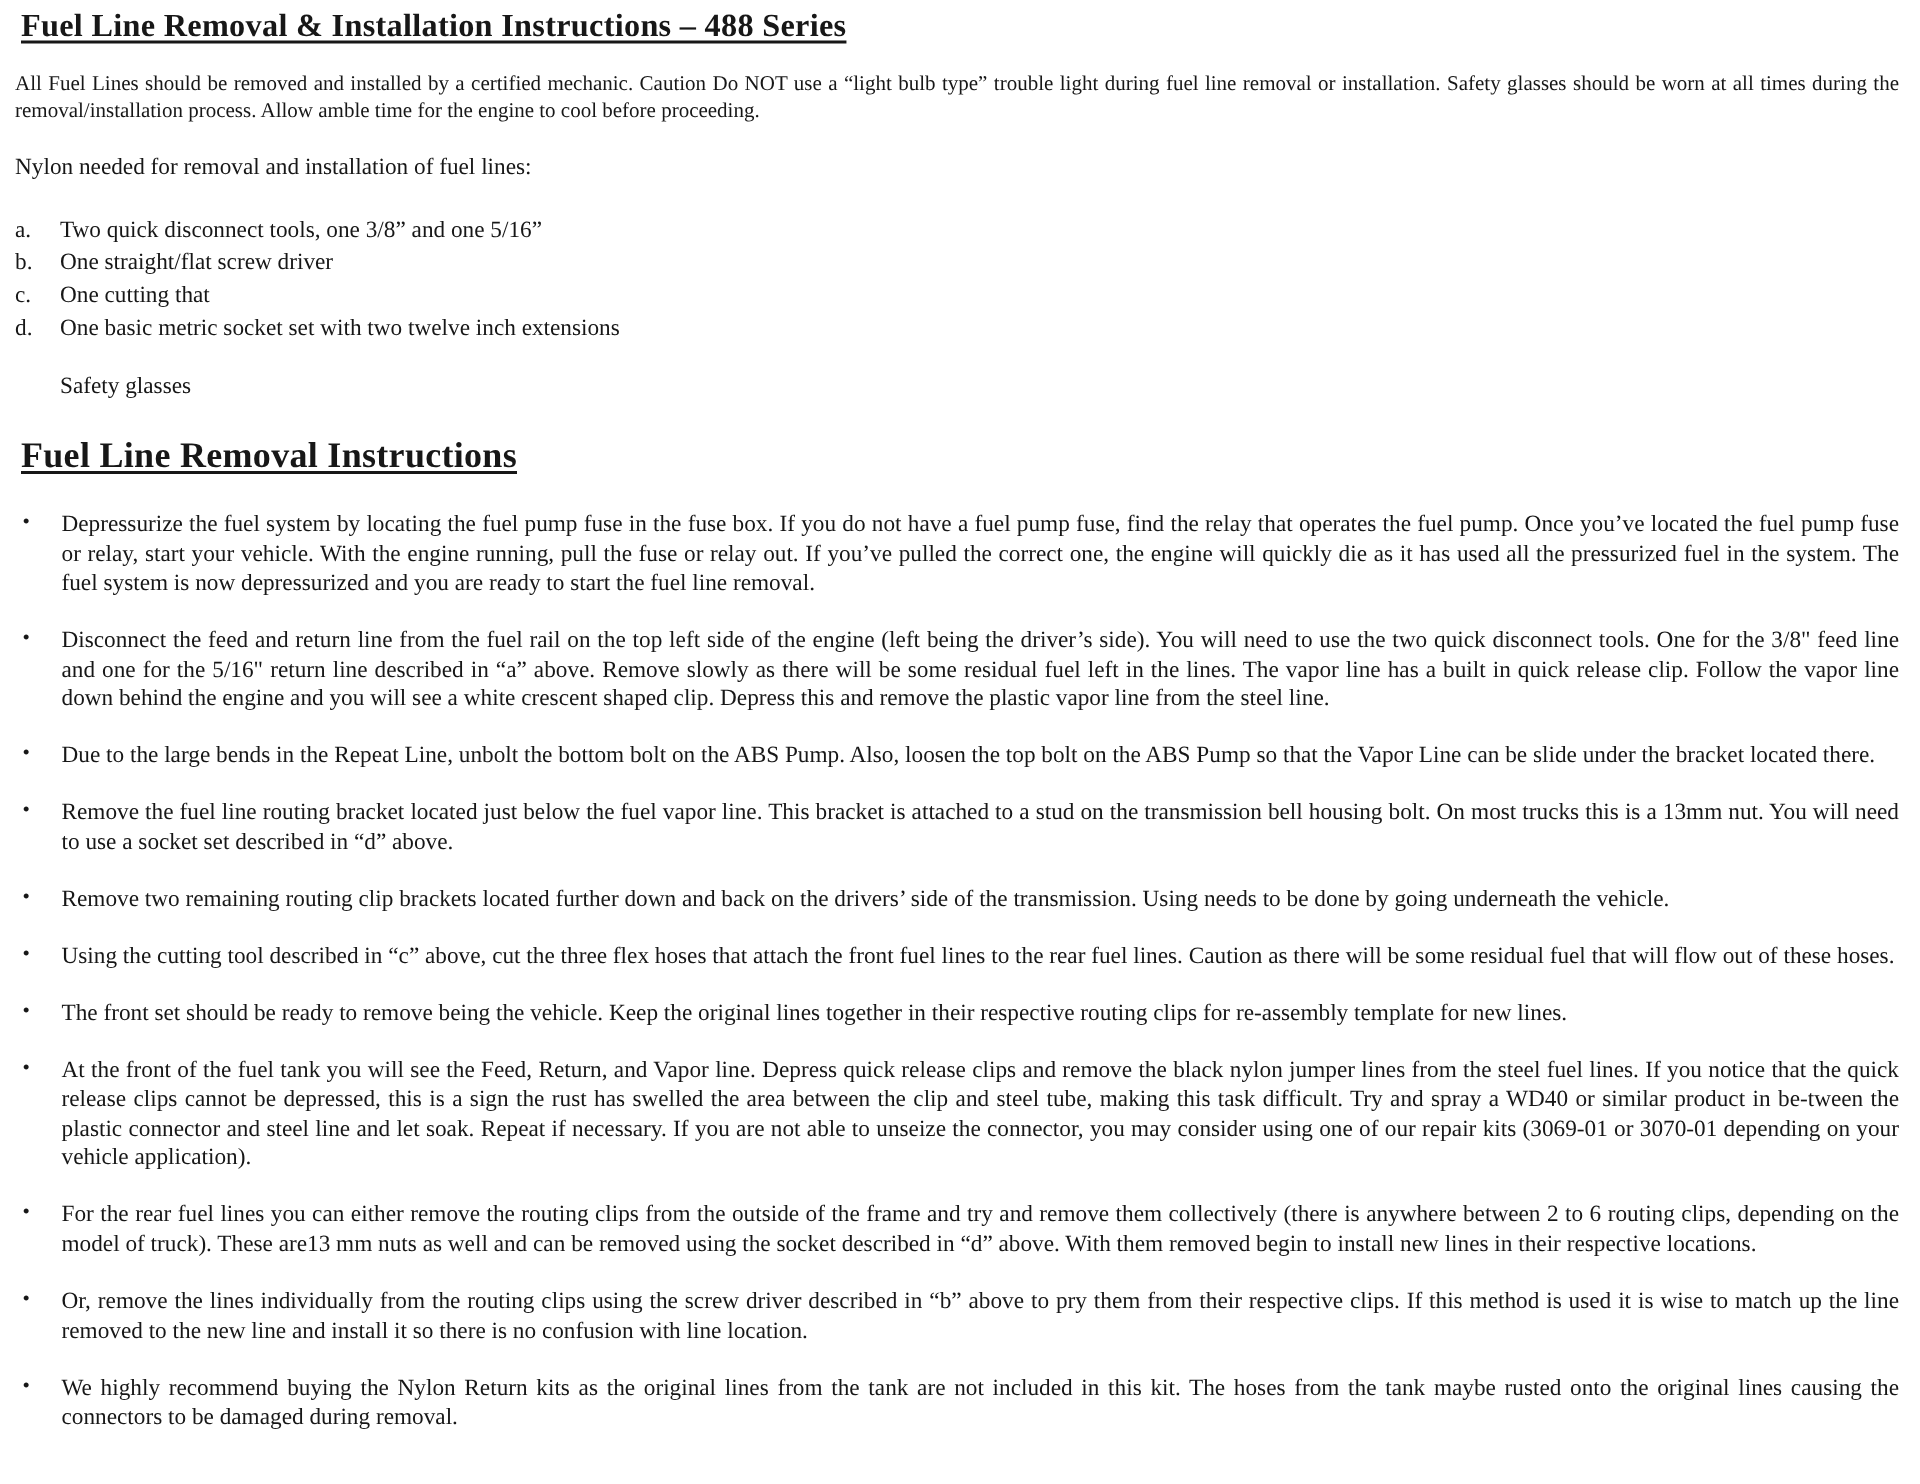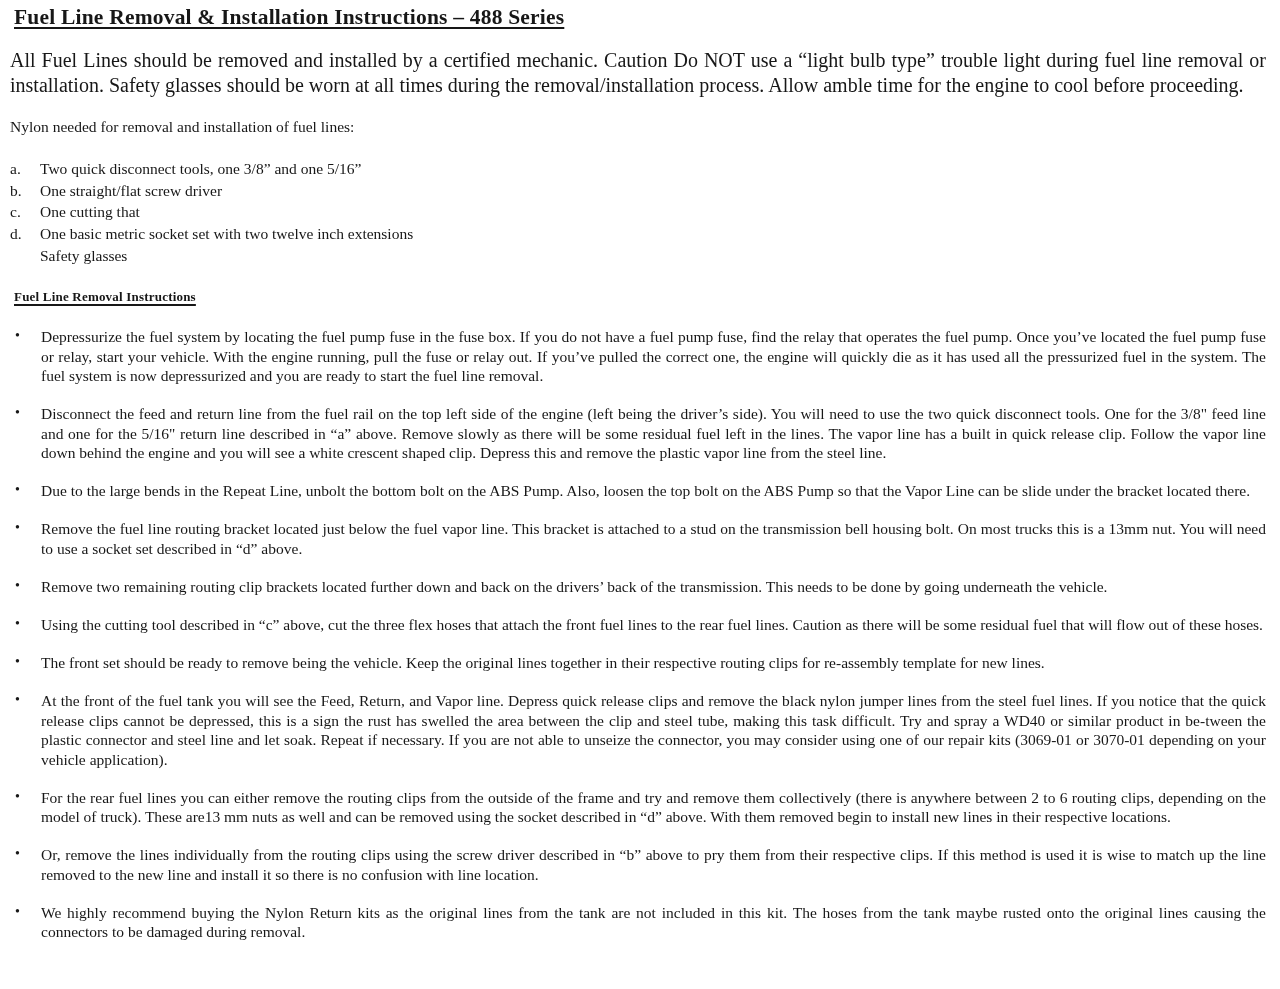--- a/index.html
+++ b/index.html
@@ -20,44 +20,45 @@
     font-size: 21.5px;
     font-weight: bold;
     text-decoration: underline;
     text-decoration-thickness: 2px;
     text-underline-offset: 3px;
     margin: 2px 0 0 4px;
     letter-spacing: 0.2px;
   }
   .intro {
     margin: 18px 0 0 0;
-    font-size: 20px;
+    font-size: 14px;
     line-height: 1.26;
     text-align: justify;
   }
   .tools-heading {
     margin: 19px 0 0 0;
     font-size: 15.5px;
     line-height: 1.26;
   }
   .tools-list { margin-top: 21px; }
   .tool-item {
     display: flex;
     font-size: 15.5px;
     line-height: 1.4;
   }
   .tool-letter { flex: 0 0 30px; }
   .tool-text { flex: 1; }
   .tools-note {
     margin-left: 30px;
     font-size: 15.5px;
     line-height: 1.4;
+    margin-top: 17px;
   }
   .section-heading {
-    font-size: 13px;
+    font-size: 24px;
     font-weight: bold;
     text-decoration: underline;
     text-decoration-thickness: 2px;
     text-underline-offset: 3px;
     margin: 23px 0 0 4px;
     letter-spacing: 0.2px;
   }
   .steps { margin-top: 22px; }
   .step {
     display: flex;
@@ -126,21 +127,21 @@
       <p class="step-text">Due to the large bends in the Repeat Line, unbolt the bottom bolt on the ABS Pump. Also, loosen the top bolt on the ABS Pump so that the Vapor Line can be slide under the bracket located there.</p>
     </div>
 
     <div class="step">
       <span class="step-marker">•</span>
       <p class="step-text">Remove the fuel line routing bracket located just below the fuel vapor line. This bracket is attached to a stud on the transmission bell housing bolt. On most trucks this is a 13mm nut. You will need to use a socket set described in “d” above.</p>
     </div>
 
     <div class="step">
       <span class="step-marker">•</span>
-      <p class="step-text">Remove two remaining routing clip brackets located further down and back on the drivers’ back of the transmission. This needs to be done by going underneath the vehicle.</p>
+      <p class="step-text">Remove two remaining routing clip brackets located further down and back on the drivers’ side of the transmission. Using needs to be done by going underneath the vehicle.</p>
     </div>
 
     <div class="step">
       <span class="step-marker">•</span>
       <p class="step-text">Using the cutting tool described in “c” above, cut the three flex hoses that attach the front fuel lines to the rear fuel lines. Caution as there will be some residual fuel that will flow out of these hoses.</p>
     </div>
 
     <div class="step">
       <span class="step-marker">•</span>
       <p class="step-text">The front set should be ready to remove being the vehicle. Keep the original lines together in their respective routing clips for re-assembly template for new lines.</p>

